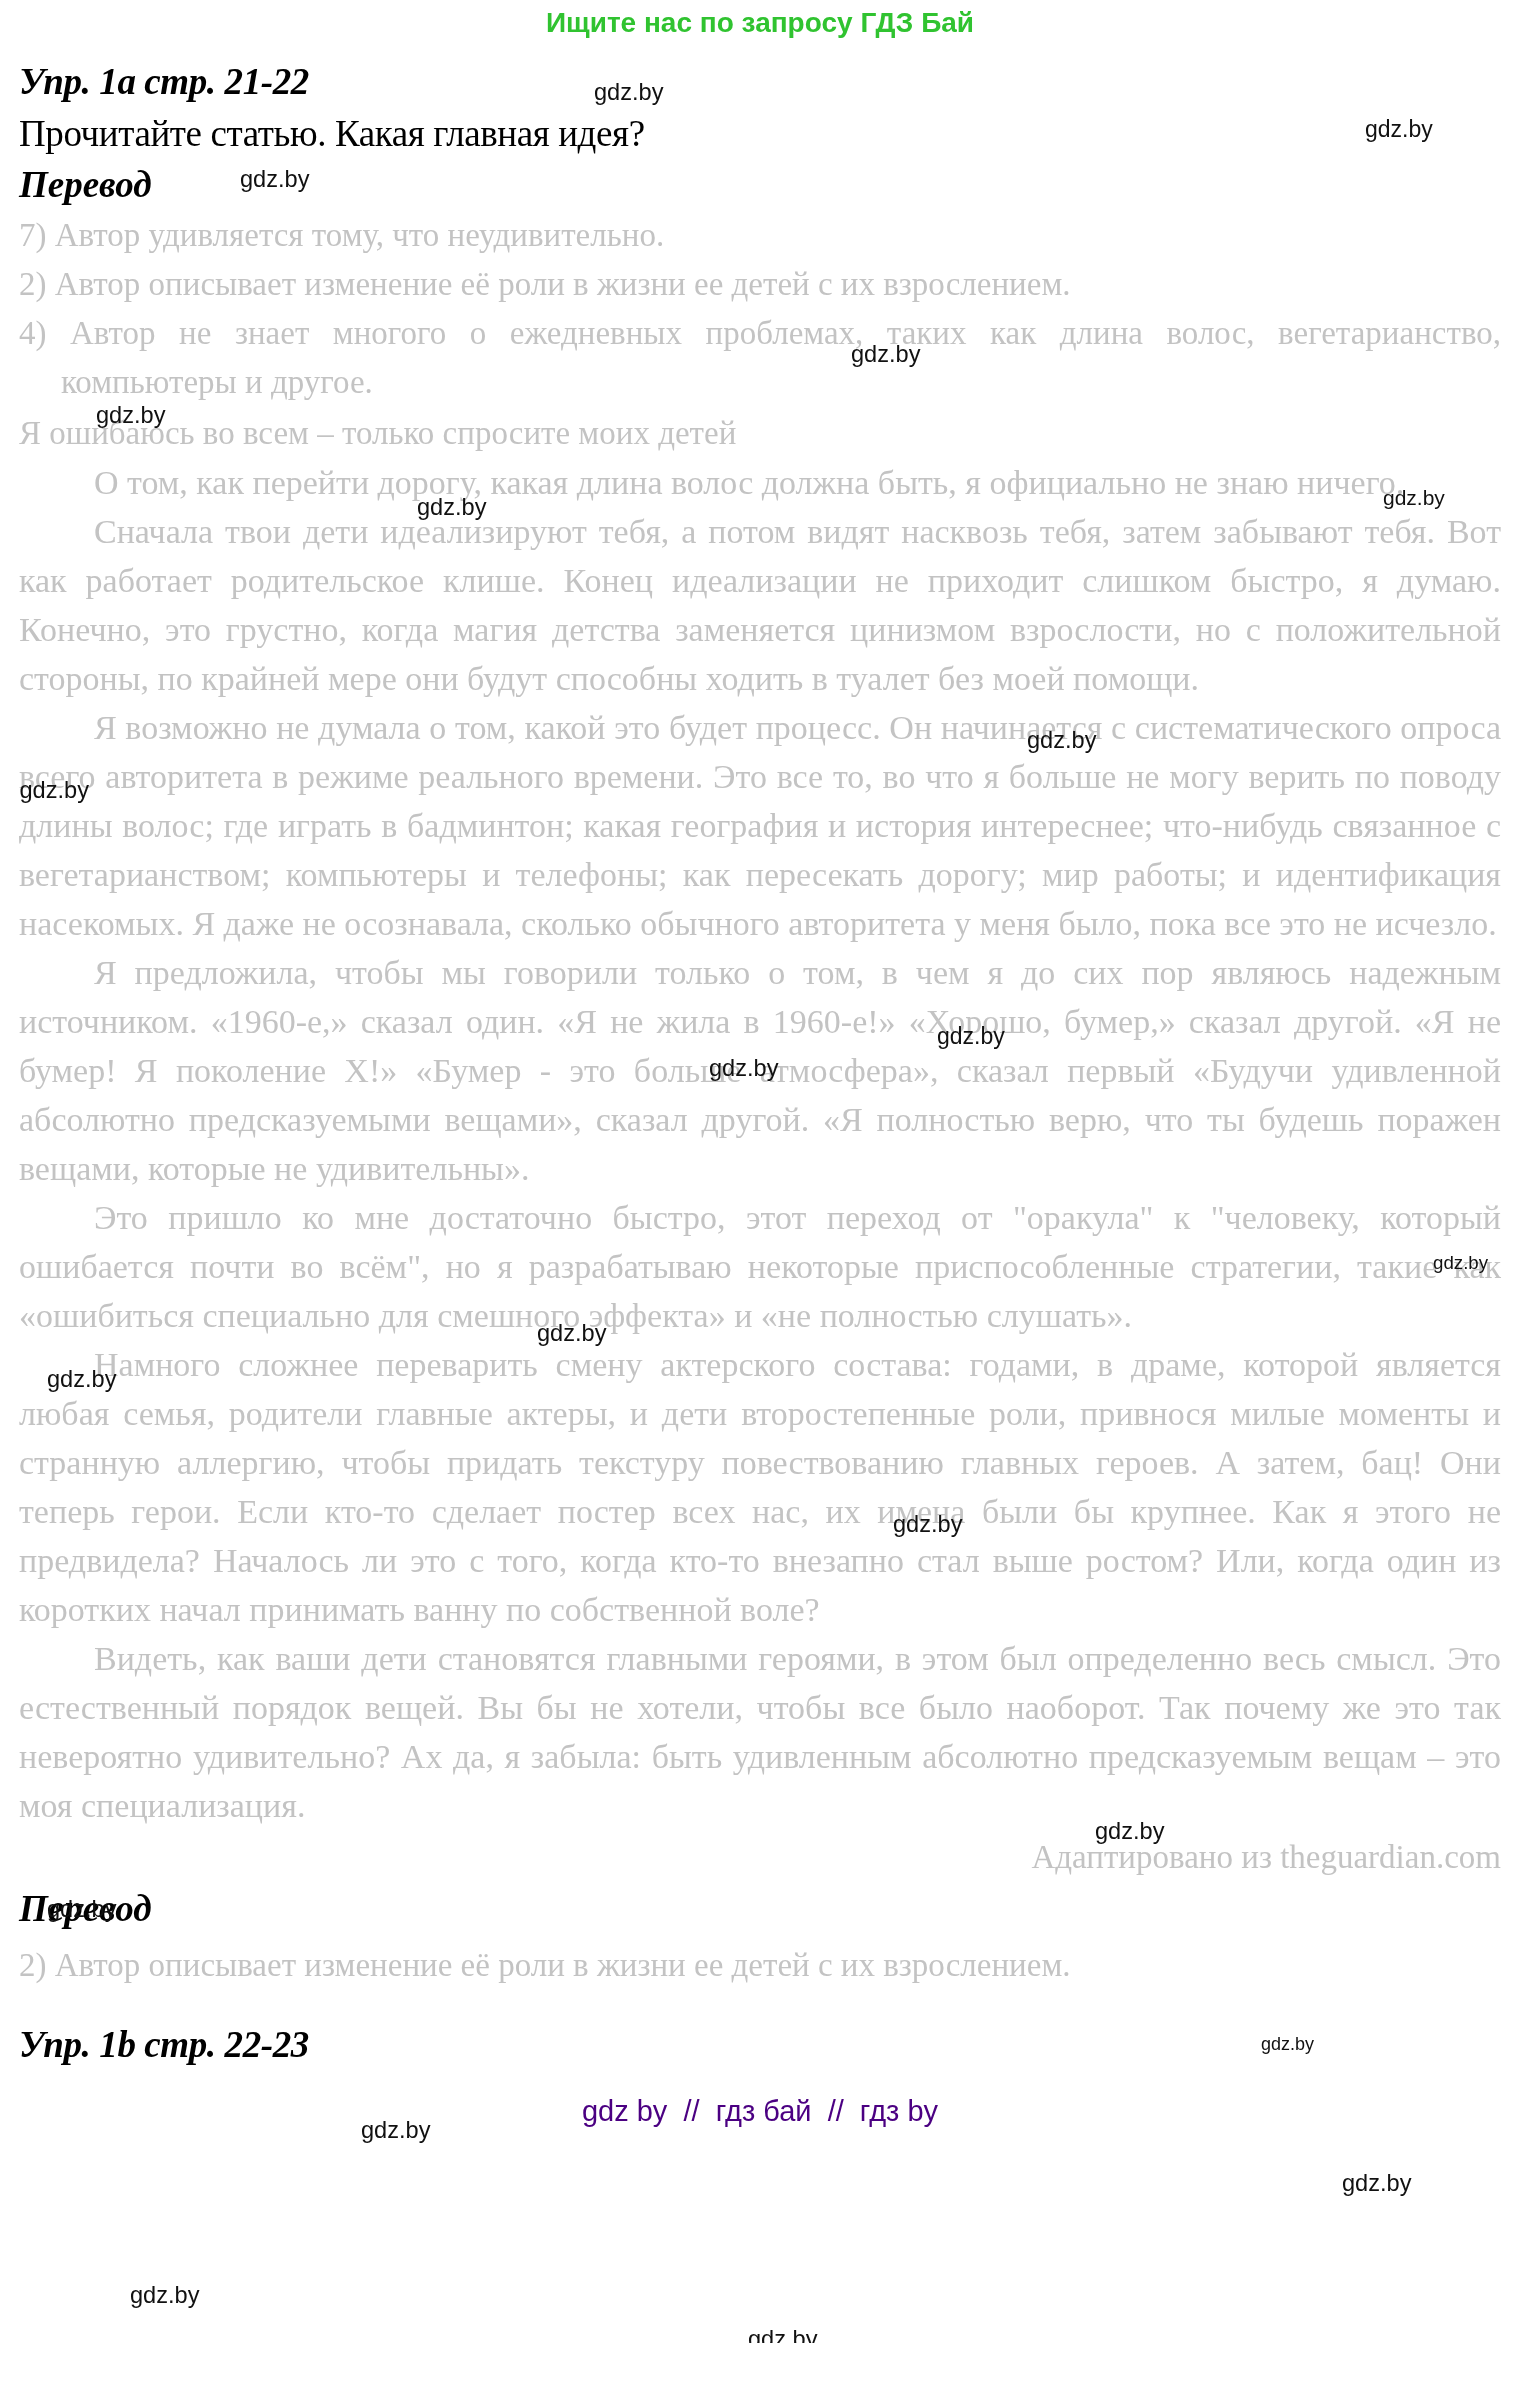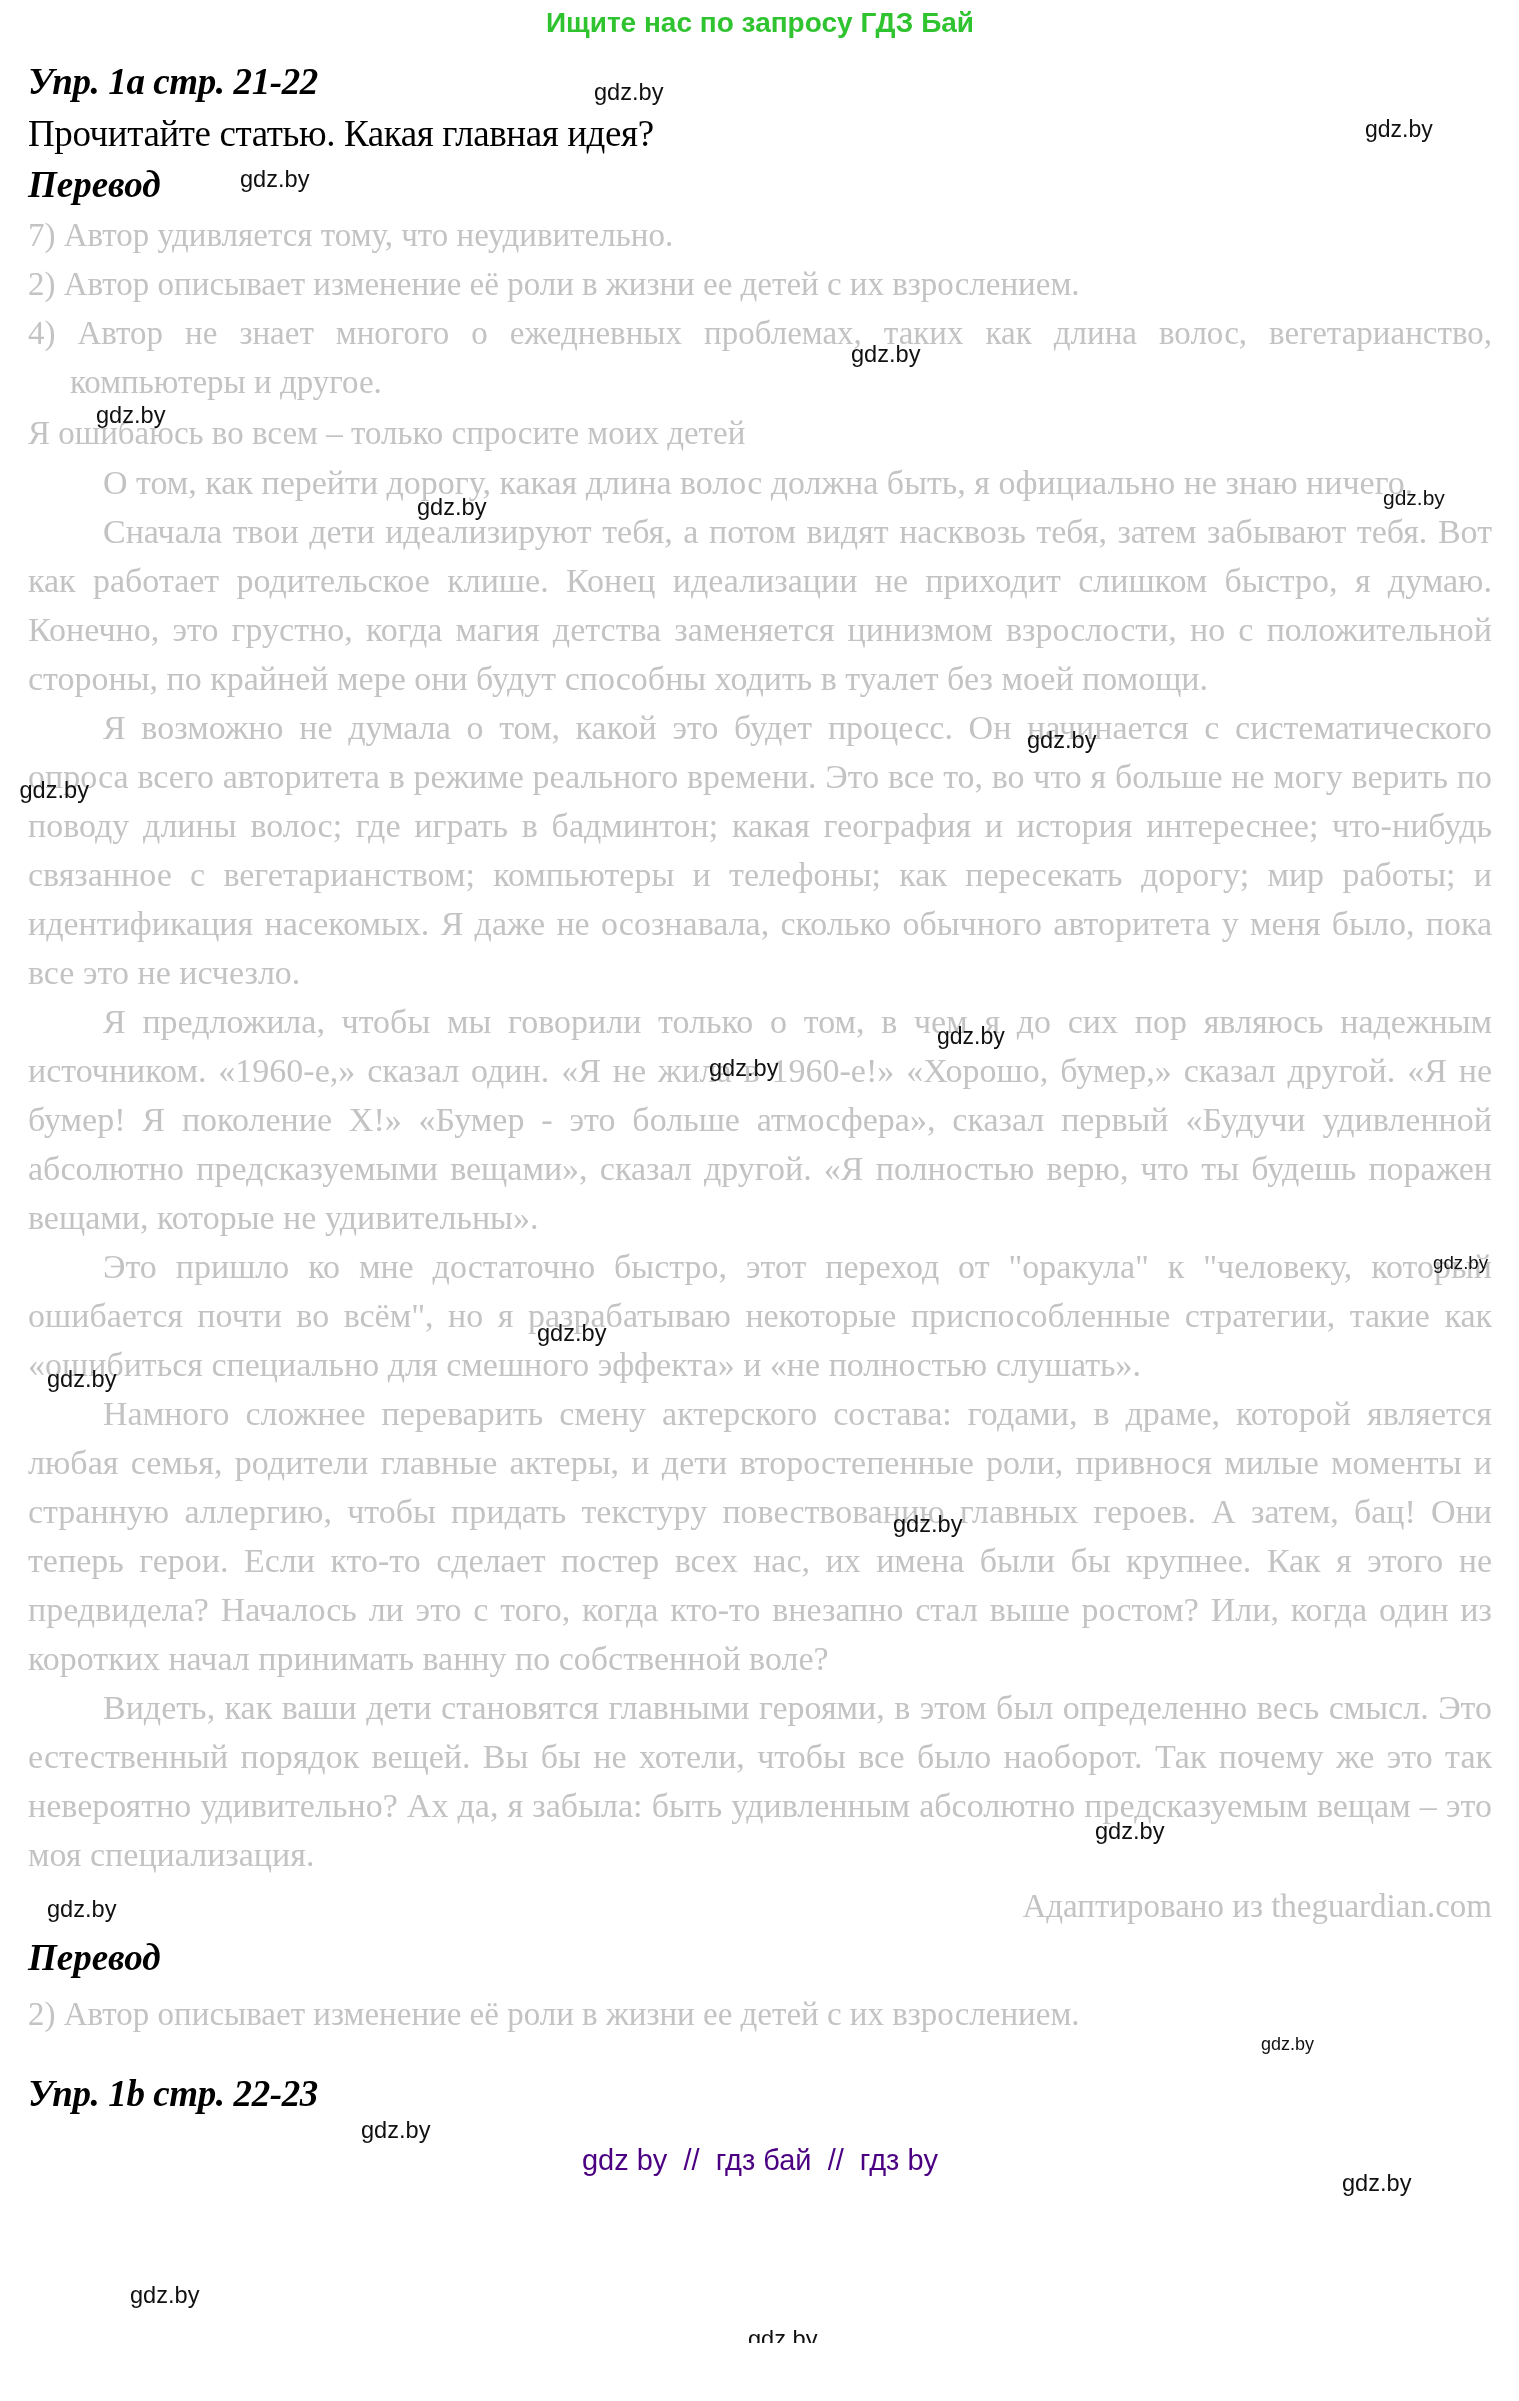--- a/index.html
+++ b/index.html
@@ -9,21 +9,21 @@
     --green:#30c330;
     --purple:#4b0082;
     --wm:#111111;
   }
   html,body{margin:0;padding:0;background:var(--bg);}
   .page{
     position:relative;
     width:1520px;
     height:2343px;
     box-sizing:border-box;
-    padding:0 28px;
+    padding:0 19px;
     background:var(--bg);
     font-family:"Liberation Serif", serif;
     overflow:hidden;
   }
   .banner{
     padding-top:6.5px;
     text-align:center;
     font-family:"Liberation Sans", sans-serif;
     font-size:28px;
     font-weight:bold;

